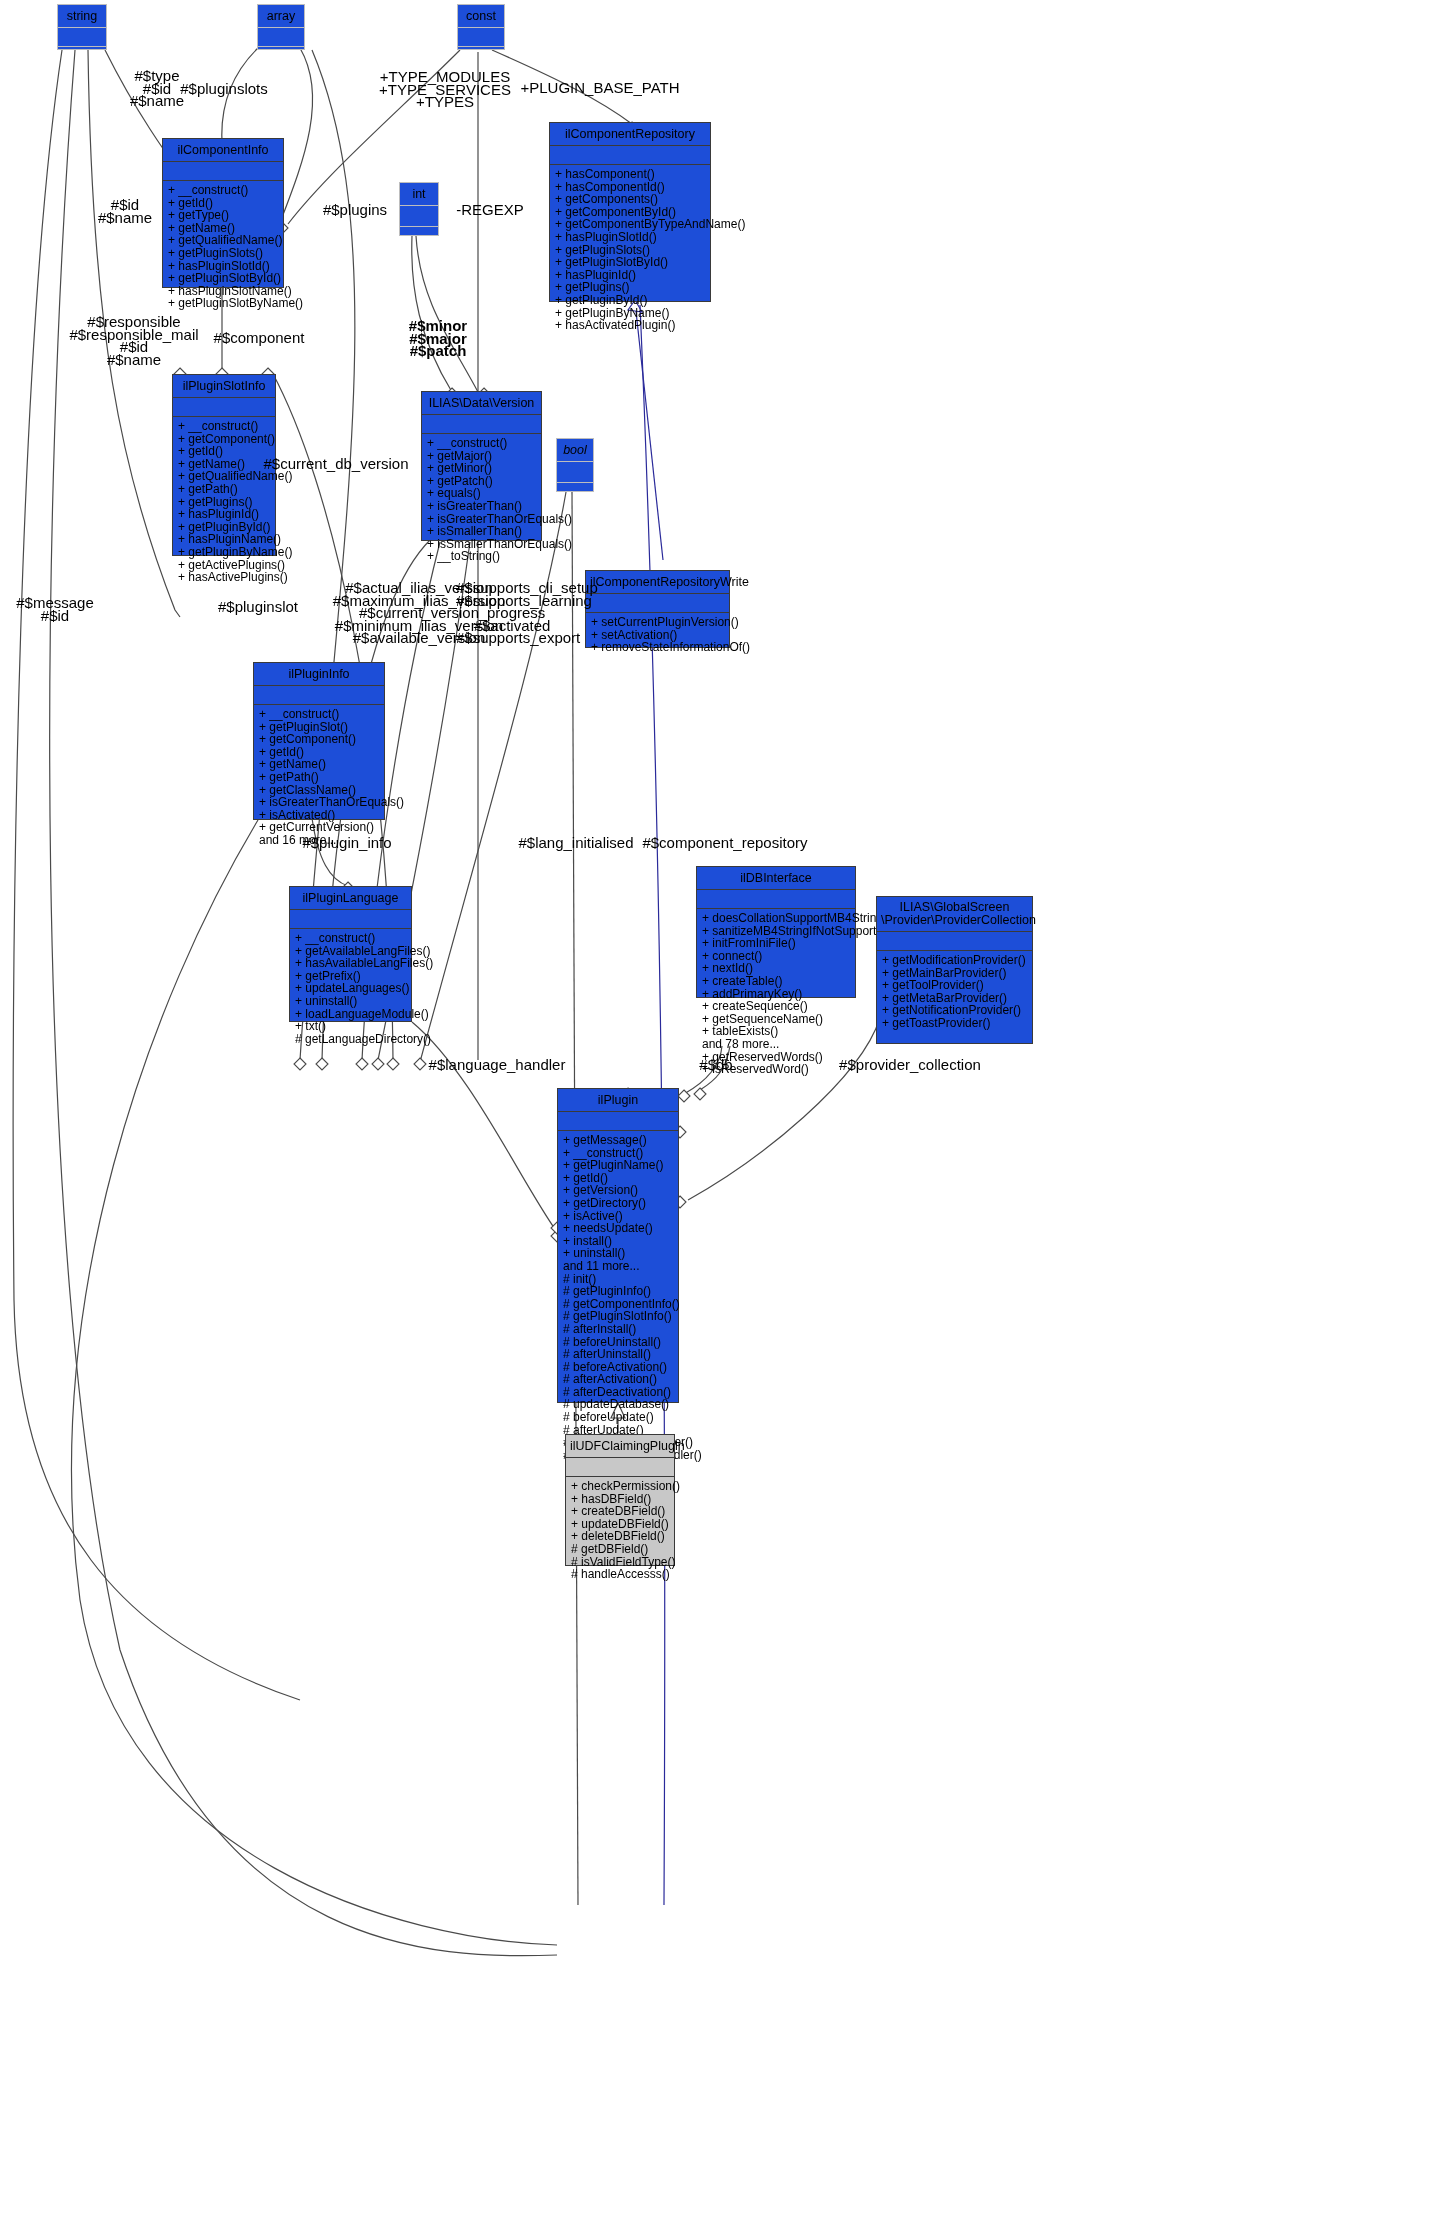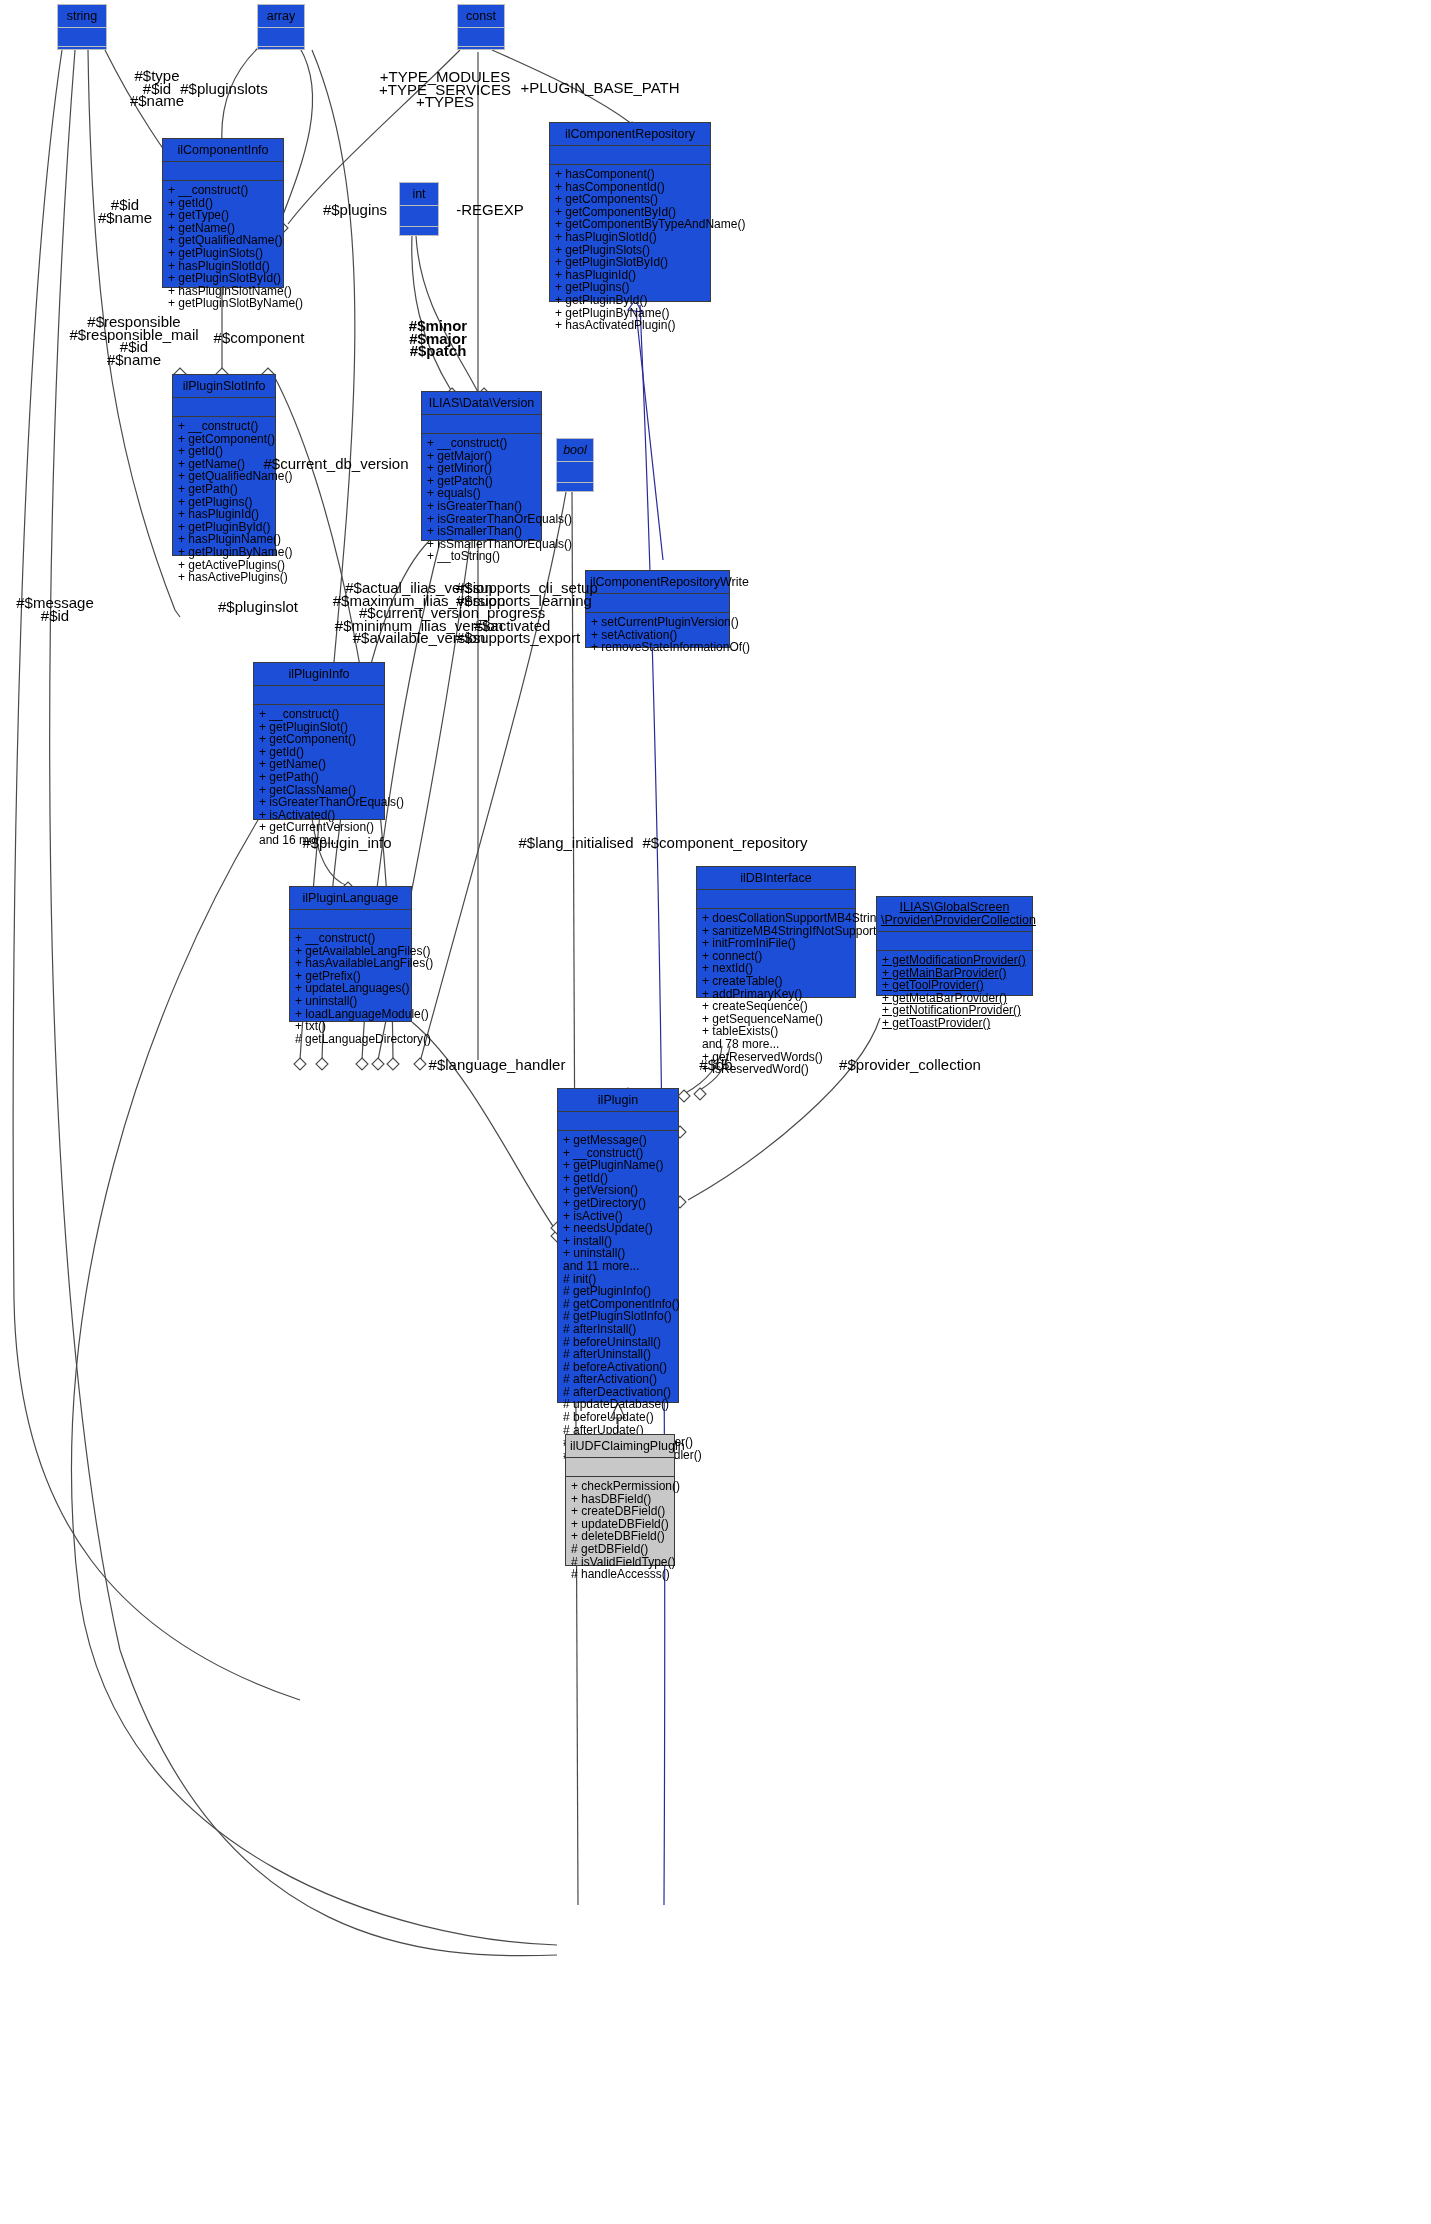--- a/index.html
+++ b/index.html
@@ -213,21 +213,21 @@
   </div>
 
   <div class="box dark" style="left:696px;top:866px;width:160px;height:132px;">
     <div class="bt">ilDBInterface</div>
     <div class="sep"></div>
       <div class="bempty"></div>
       <div class="sep"></div>
     <div class="blist"><div>+ doesCollationSupportMB4Strings()</div><div>+ sanitizeMB4StringIfNotSupported()</div><div>+ initFromIniFile()</div><div>+ connect()</div><div>+ nextId()</div><div>+ createTable()</div><div>+ addPrimaryKey()</div><div>+ createSequence()</div><div>+ getSequenceName()</div><div>+ tableExists()</div><div>and 78 more...</div><div>+ getReservedWords()</div><div>+ isReservedWord()</div></div>
   </div>
 
-  <div class="box dark" style="left:876px;top:896px;width:157px;height:100px;text-decoration:underline;">
+  <div class="box dark" style="left:876px;top:896px;width:157px;height:148px;">
     <div class="bt" style="line-height:13px;">ILIAS\GlobalScreen
 \Provider\ProviderCollection</div>
     <div class="sep"></div>
       <div class="bempty"></div>
       <div class="sep"></div>
     <div class="blist"><div>+ getModificationProvider()</div><div>+ getMainBarProvider()</div><div>+ getToolProvider()</div><div>+ getMetaBarProvider()</div><div>+ getNotificationProvider()</div><div>+ getToastProvider()</div></div>
   </div>
 
   <div class="box dark" style="left:557px;top:1088px;width:122px;height:315px;">
     <div class="bt">ilPlugin</div>

